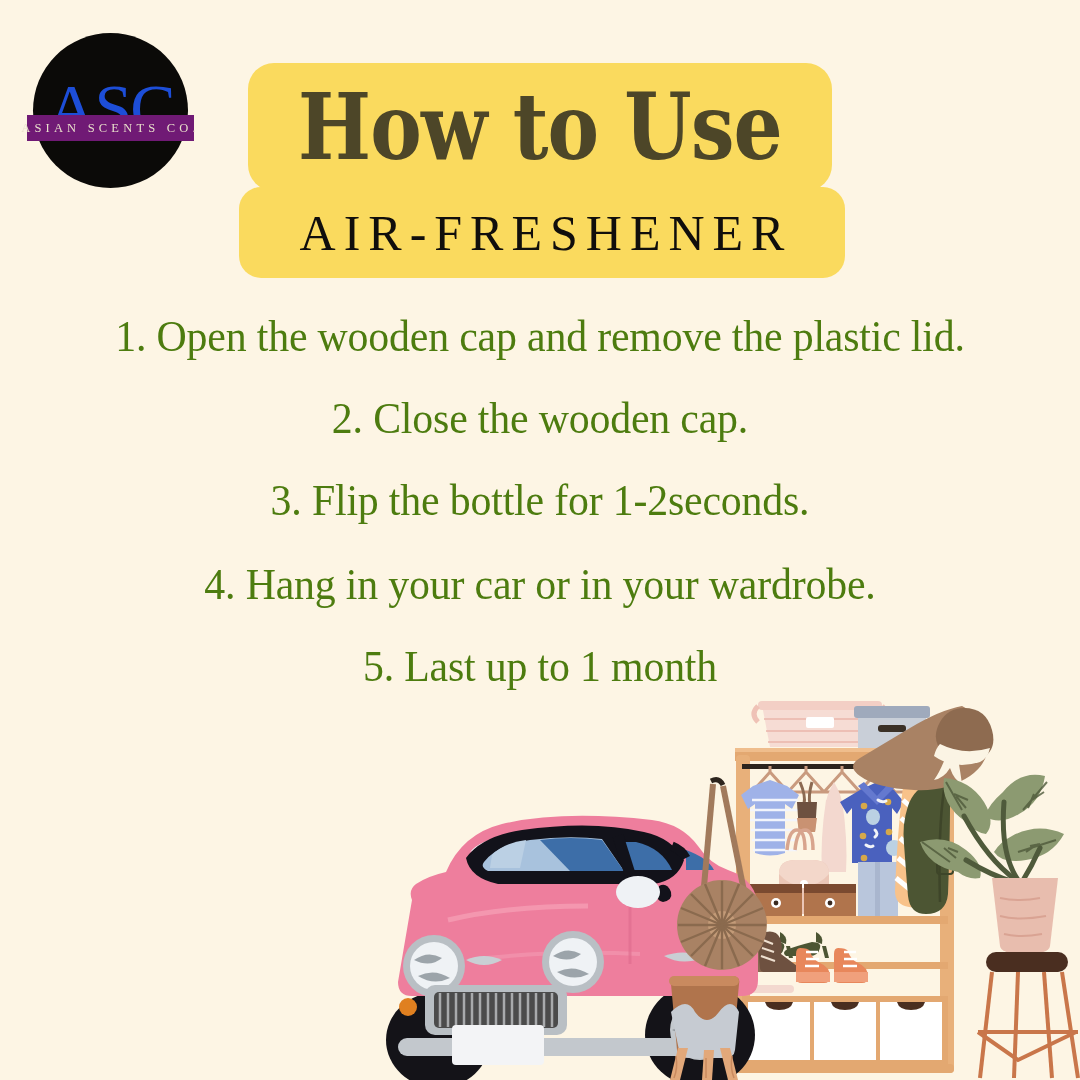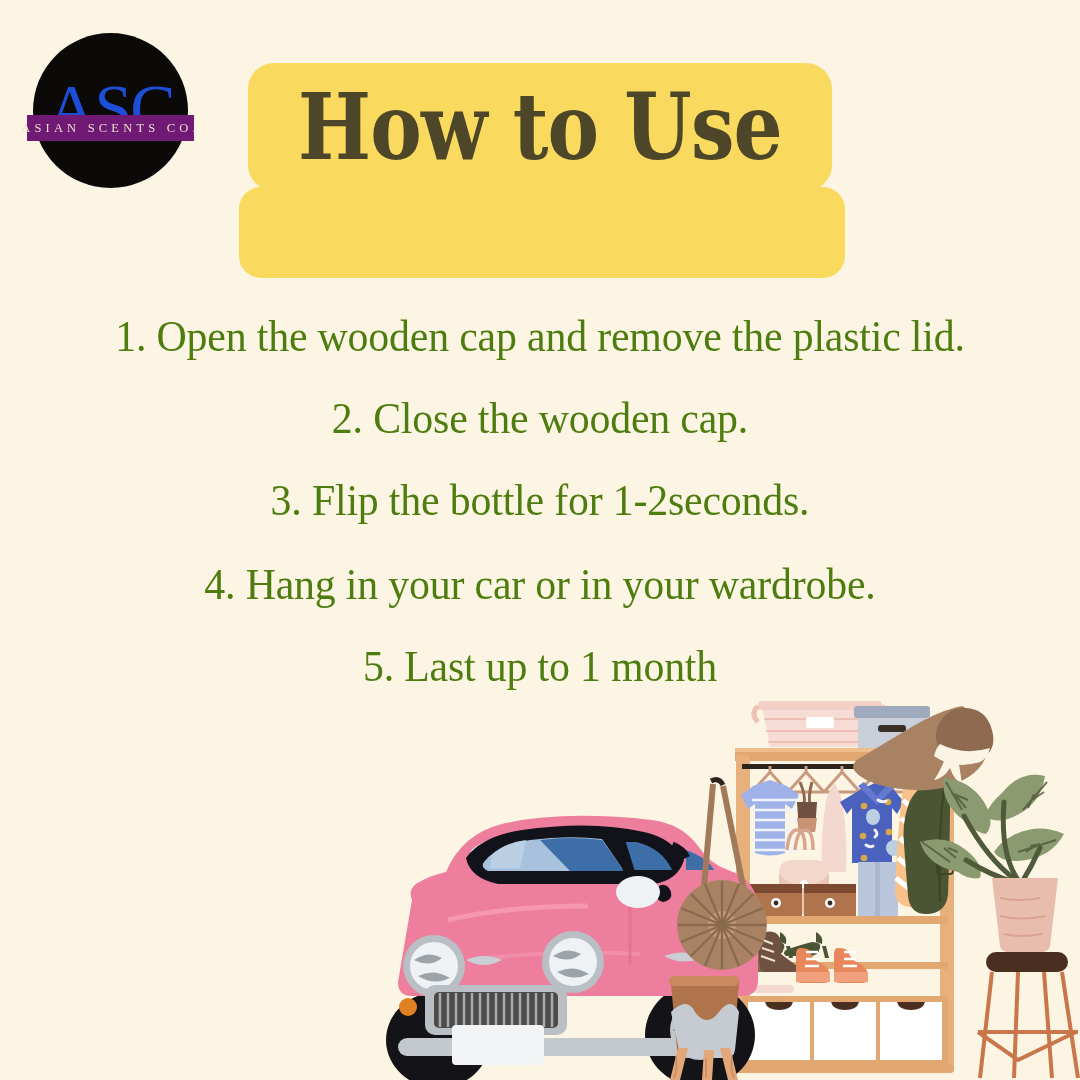--- a/index.html
+++ b/index.html
@@ -95,20 +95,21 @@
     <div class="logo-circle"></div>
     <div class="logo-asc">ASC</div>
     <div class="logo-band">
       <span>ASIAN SCENTS CO.</span>
     </div>
   </div>
 
   <div class="banner1"></div>
   <div class="banner2"></div>
   <div class="title-main">How to Use</div>
+  <div class="title-sub">AIR-FRESHENER</div>
 
   <div class="steps">
     <div class="step s1">1. Open the wooden cap and remove the plastic lid.</div>
     <div class="step s2">2. Close the wooden cap.</div>
     <div class="step s3">3. Flip the bottle for 1-2seconds.</div>
     <div class="step s4">4. Hang in your car or in your wardrobe.</div>
     <div class="step s5">5. Last up to 1 month</div>
   </div>
 
   <svg class="illus" viewBox="0 0 1080 1080">

